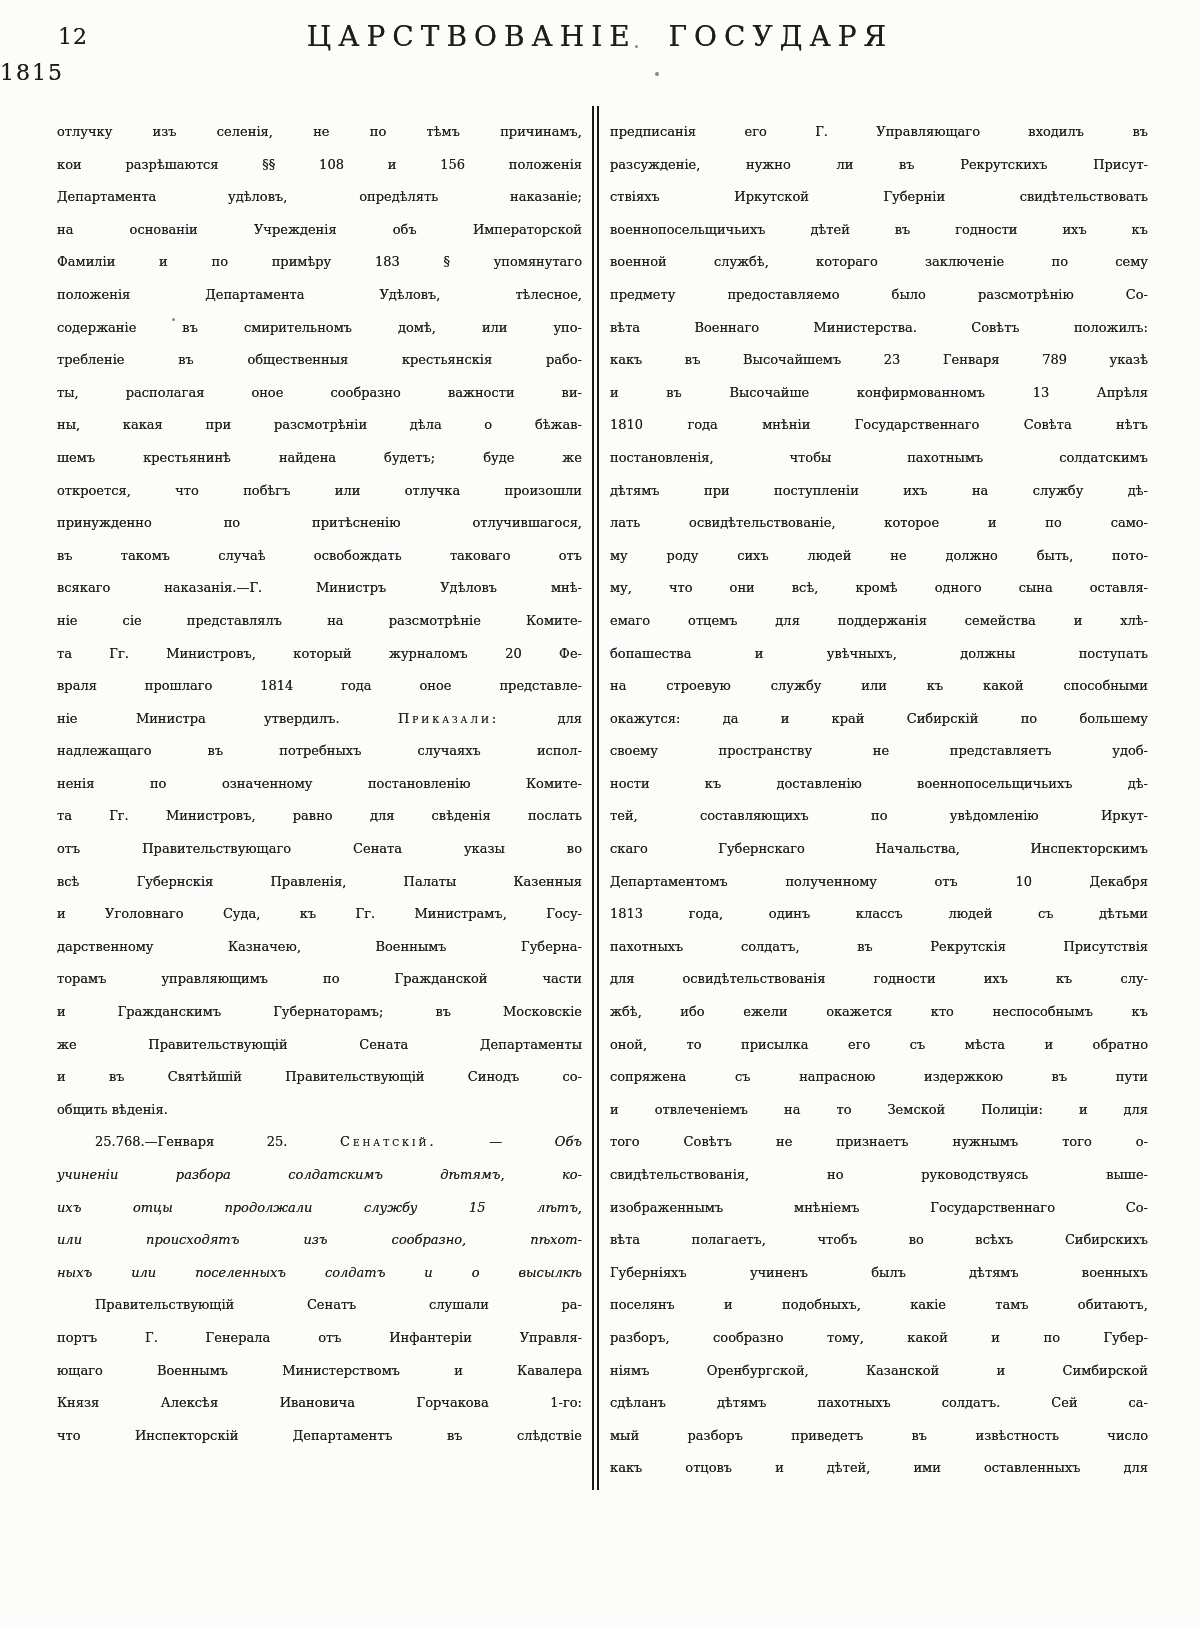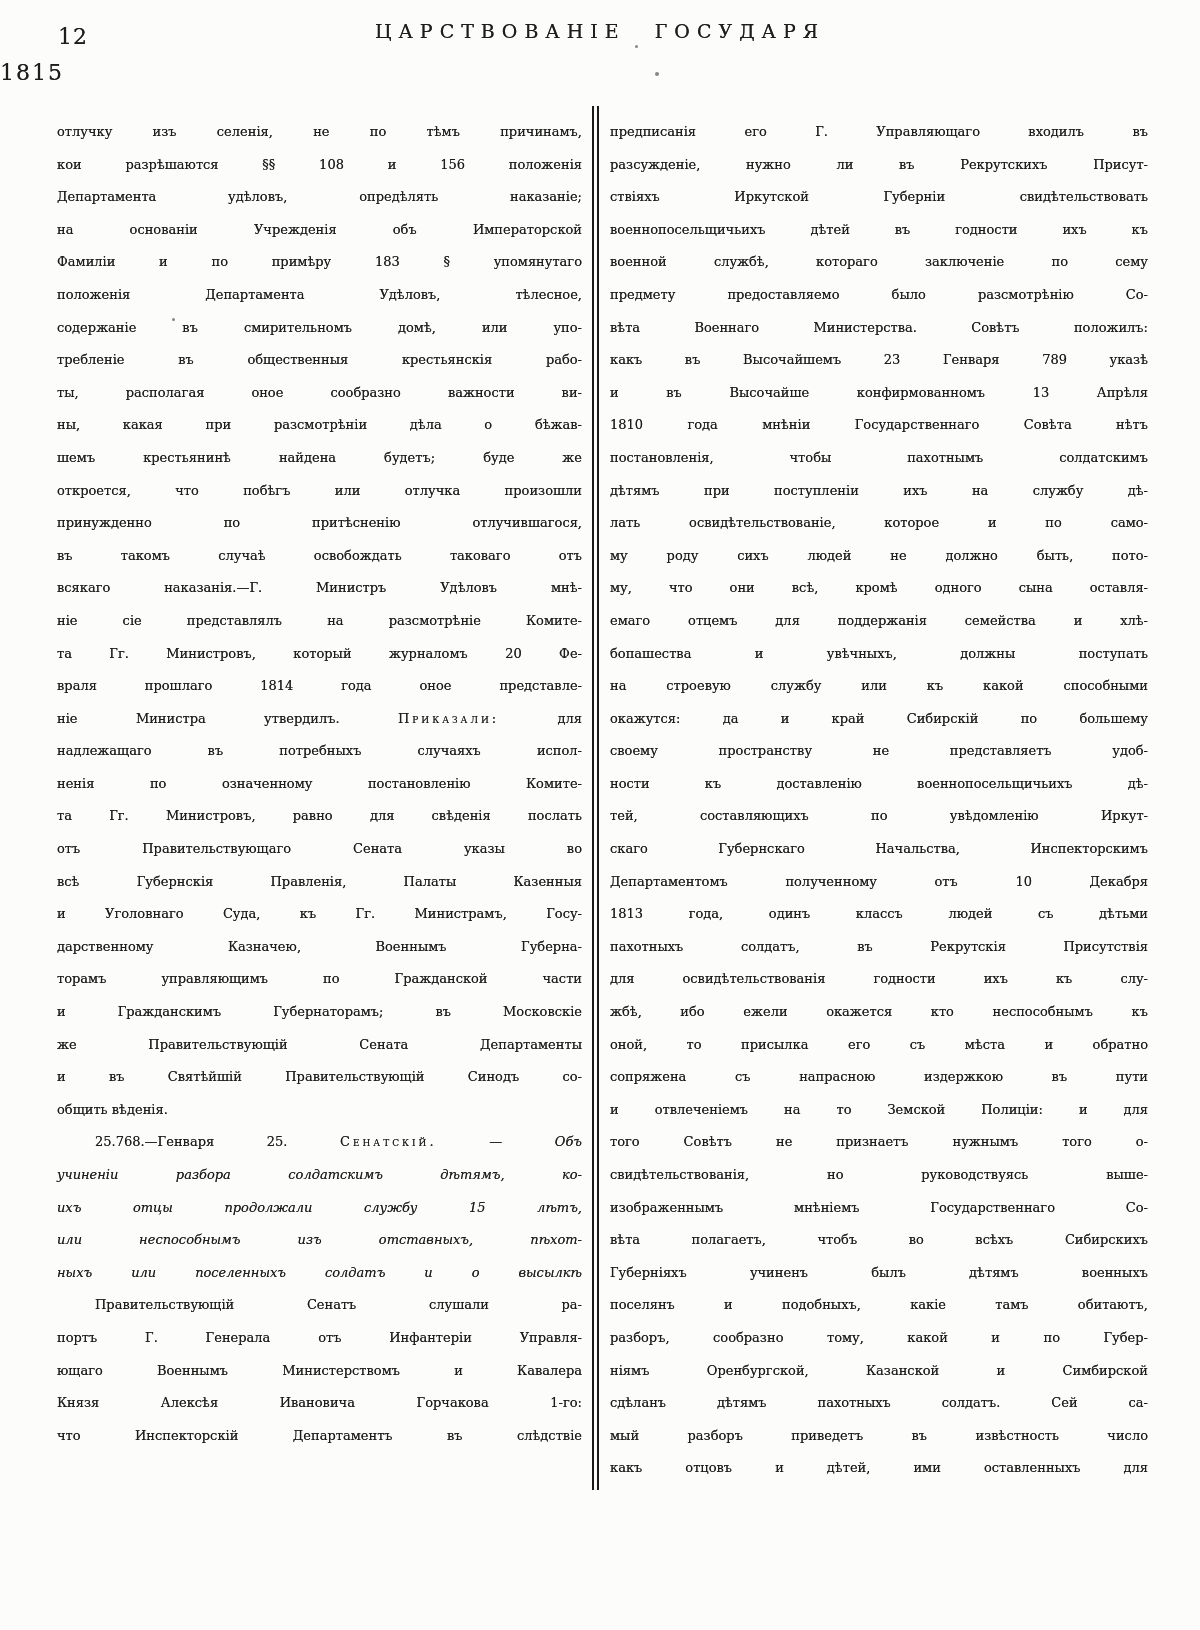--- a/index.html
+++ b/index.html
@@ -26,21 +26,21 @@
     font-size: 22px;
     letter-spacing: 1px;
     text-shadow: 0 0 0.6px rgba(30,30,28,0.8);
   }
   .running-title {
     position: absolute;
     left: 0;
     right: 0;
     top: 20px;
     text-align: center;
-    font-size: 19px;
+    font-size: 28px;
     letter-spacing: 7px;
     word-spacing: 16px;
     text-shadow: 0 0 0.6px rgba(30,30,28,0.8);
   }
   .running-year {
     position: absolute;
     left: 0;
     right: 0;
     top: 60px;
     text-align: left;
@@ -128,21 +128,21 @@
       <div class="line">и Уголовнаго Суда, къ Гг. Министрамъ, Госу-</div>
       <div class="line">дарственному Казначею, Военнымъ Губерна-</div>
       <div class="line">торамъ управляющимъ по Гражданской части</div>
       <div class="line">и Гражданскимъ Губернаторамъ; въ Московскіе</div>
       <div class="line">же Правительствующій Сената Департаменты</div>
       <div class="line">и въ Святѣйшій Правительствующій Синодъ со-</div>
       <div class="line para-end">общить вѣденія.</div>
       <div class="line indent"><span>25.768.—Генваря 25. </span><span class="sc">Сенатскій.</span><span> — </span><span class="it">Объ</span></div>
       <div class="line italic">учиненіи разбора солдатскимъ дѣтямъ, ко-</div>
       <div class="line italic">ихъ отцы продолжали службу 15 лѣтъ,</div>
-      <div class="line italic">или неспособнымъ изъ отставныхъ, пѣхот-</div>
+      <div class="line italic">или происходятъ изъ сообразно, пѣхот-</div>
       <div class="line italic">ныхъ или поселенныхъ солдатъ и о высылкѣ</div>
       <div class="line indent">Правительствующій Сенатъ слушали ра-</div>
       <div class="line">портъ Г. Генерала отъ Инфантеріи Управля-</div>
       <div class="line">ющаго Военнымъ Министерствомъ и Кавалера</div>
       <div class="line">Князя Алексѣя Ивановича Горчакова 1-го:</div>
       <div class="line">что Инспекторскій Департаментъ въ слѣдствіе</div>
     </div>
   <div class="column right" id="col-right">
       <div class="line">предписанія его Г. Управляющаго входилъ въ</div>
       <div class="line">разсужденіе, нужно ли въ Рекрутскихъ Присут-</div>

